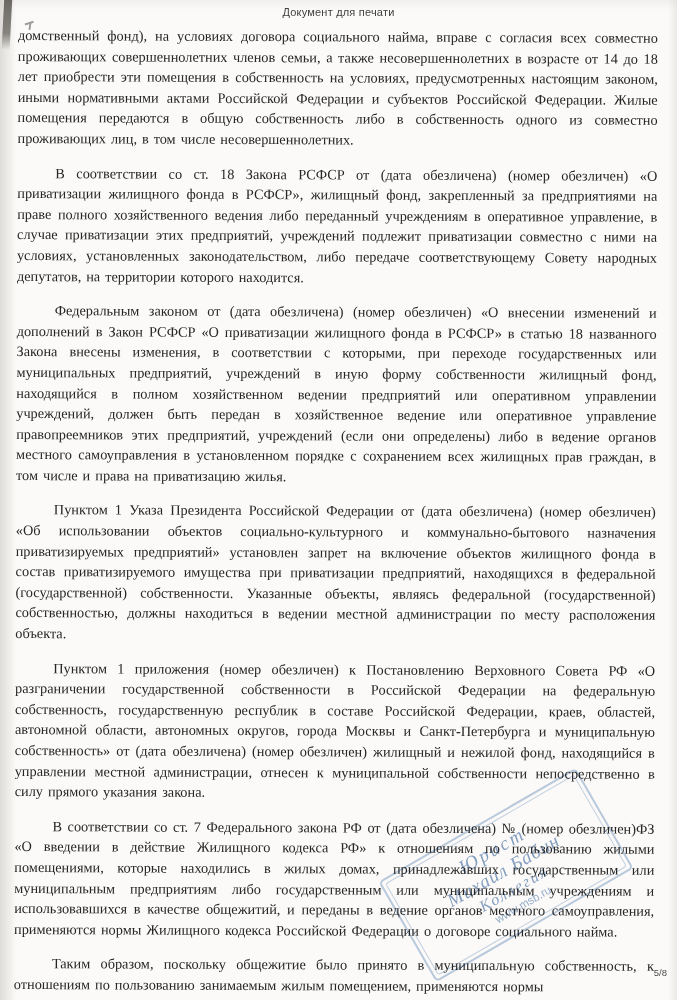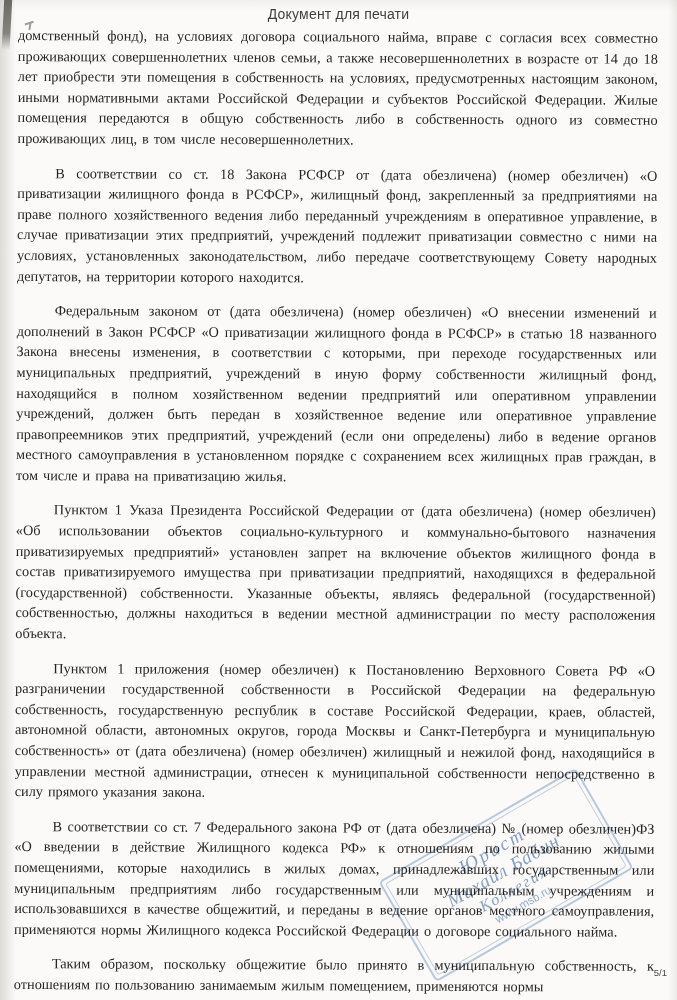--- a/index.html
+++ b/index.html
@@ -22,21 +22,21 @@
     transform:rotate(3deg);border-radius:1px;opacity:.8;
   }
   
   .pencil-mark{position:absolute;left:25px;top:21px;width:10px;height:10px;opacity:.55;transform:rotate(-6deg);}
   .pencil-mark::before{content:"";position:absolute;left:0;top:1px;width:9px;height:2px;background:#55524e;transform:rotate(-12deg);}
   .pencil-mark::after{content:"";position:absolute;left:4px;top:1px;width:2px;height:8px;background:#55524e;transform:rotate(14deg);}
 
   .doc-header{
     position:absolute;top:6px;left:0;right:0;text-align:center;
     font-family:"Liberation Sans", sans-serif;
-    font-size:14px;color:#3f3f3f;letter-spacing:.2px;
+    font-size:11px;color:#3f3f3f;letter-spacing:.2px;
   }
 
   .content{
     position:absolute;left:18px;top:25px;width:640px;
     text-align:justify;
     font-size:14.3px;line-height:20.6px;
     transform:rotate(.25deg);transform-origin:0 0;
     z-index:2;
   }
   .para{margin:0 0 14px 0;text-indent:38px;word-spacing:1.4px;}
@@ -92,15 +92,15 @@
     <div class="stamp-border-outer"></div>
     <div class="stamp-border-inner"></div>
     <div class="stamp-content">
       <div class="stamp-line1">Юрист</div>
       <div class="stamp-line2">Михаил Бабин</div>
       <div class="stamp-line3">Коллегия</div>
       <div class="stamp-url">www.msb.ru</div>
     </div>
   </div>
 
-  <div class="page-number">5/1</div>
+  <div class="page-number">5/8</div>
 
 </div>
 
 </body></html>

